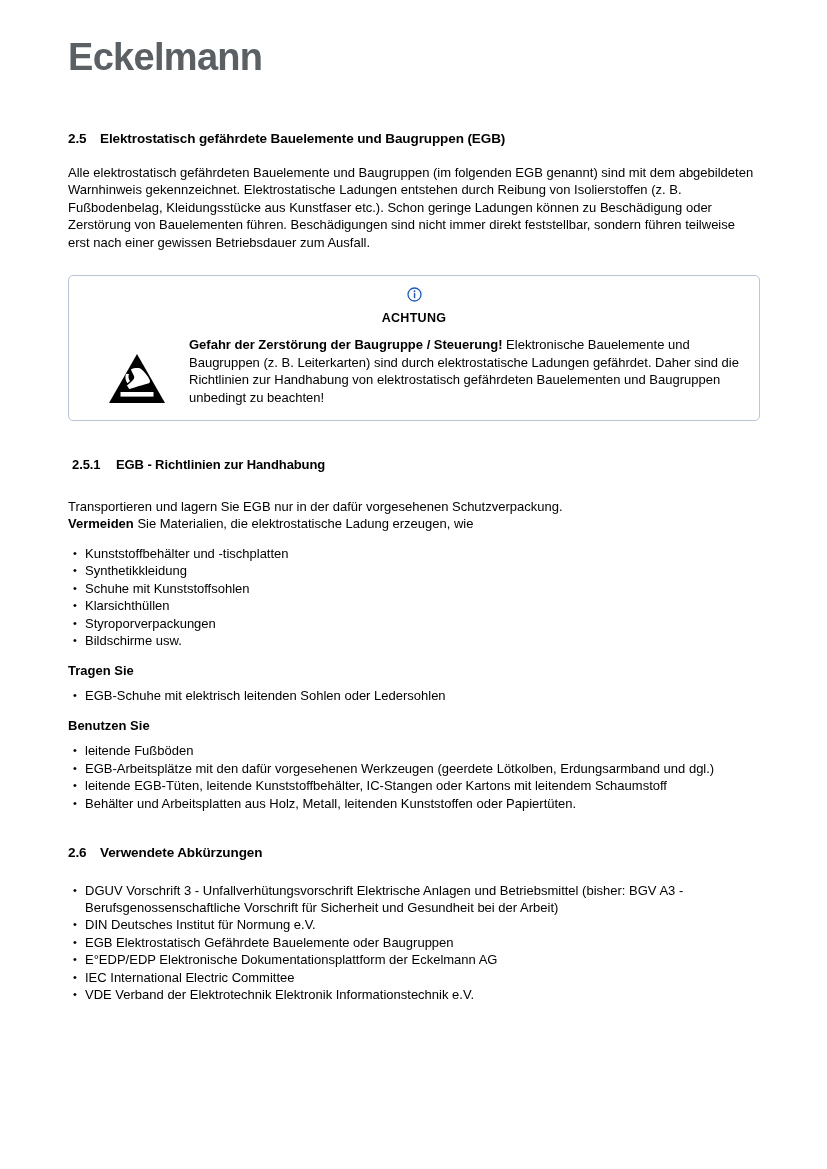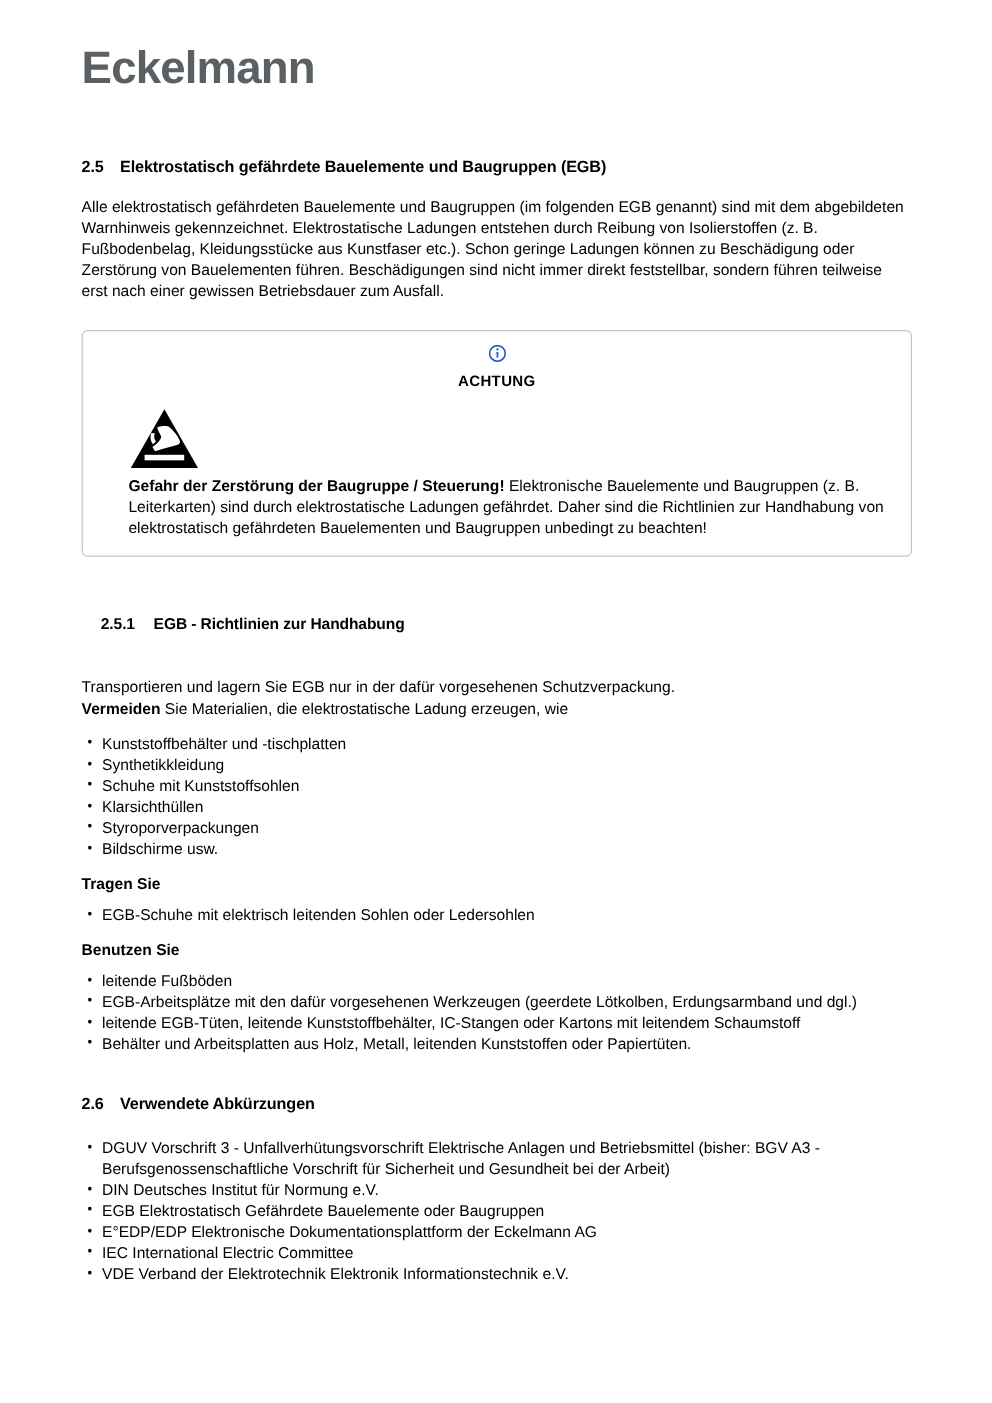--- a/index.html
+++ b/index.html
@@ -48,21 +48,21 @@
   h2.sec {
     font-size: 13.5px;
     font-weight: bold;
     margin: 0 0 0 0;
     line-height: 1.3;
     letter-spacing: -0.1px;
   }
   h3.subsec {
     font-size: 13px;
     font-weight: bold;
-    margin: 16px;
+    margin: 4px;
     line-height: 1.3;
     letter-spacing: -0.1px;
   }
   .sec-num {
     display: inline-block;
     min-width: 32px;
   }
   .sec-num.wide {
     min-width: 44px;
   }
@@ -97,24 +97,23 @@
     flex-direction: column;
   }
   .info-icon svg { display: block; }
   .notice-title {
     font-size: 12.5px;
     font-weight: bold;
     letter-spacing: 0.3px;
   }
   .notice-body {
     display: flex;
-    align-items: flex-start;
-    gap: 3px;
+    align-items: flex-end;
+    gap: 20px;
     padding-left: 24px;
-    flex-direction: column;
   }
   .esd-icon {
     flex: 0 0 auto;
     width: 62px;
     padding-top: 3px;
   }
   .esd-icon svg { display: block; }
   .notice-text {
     font-size: 13px;
     line-height: 17.5px;

